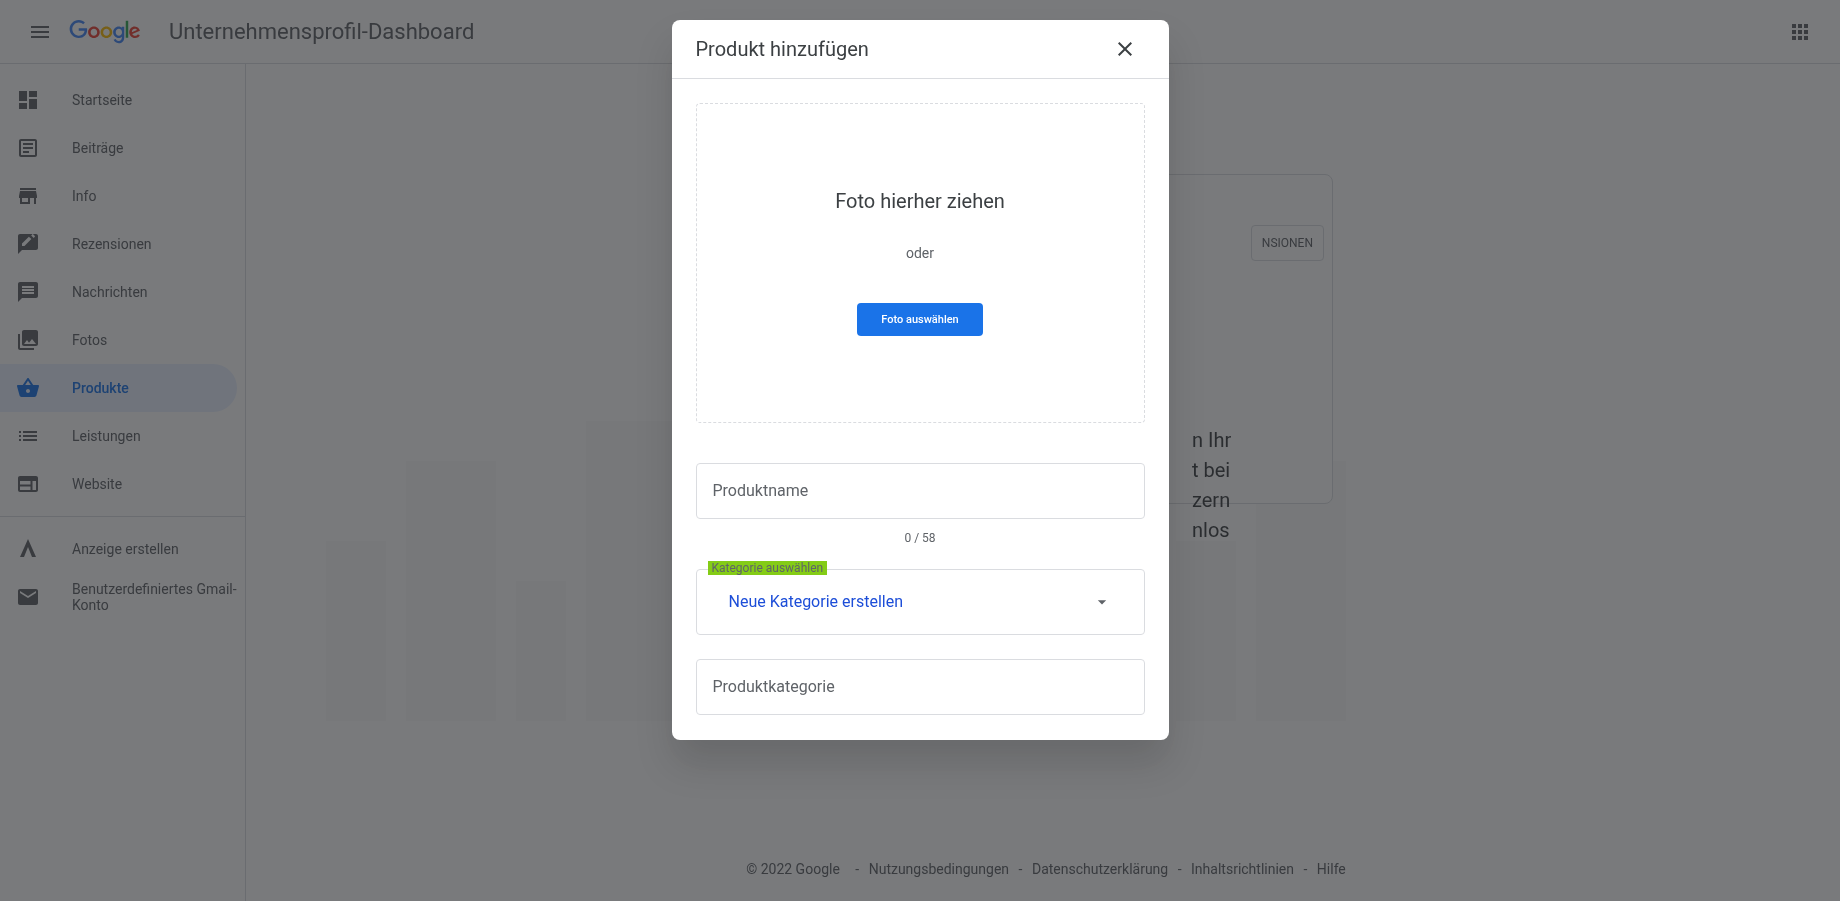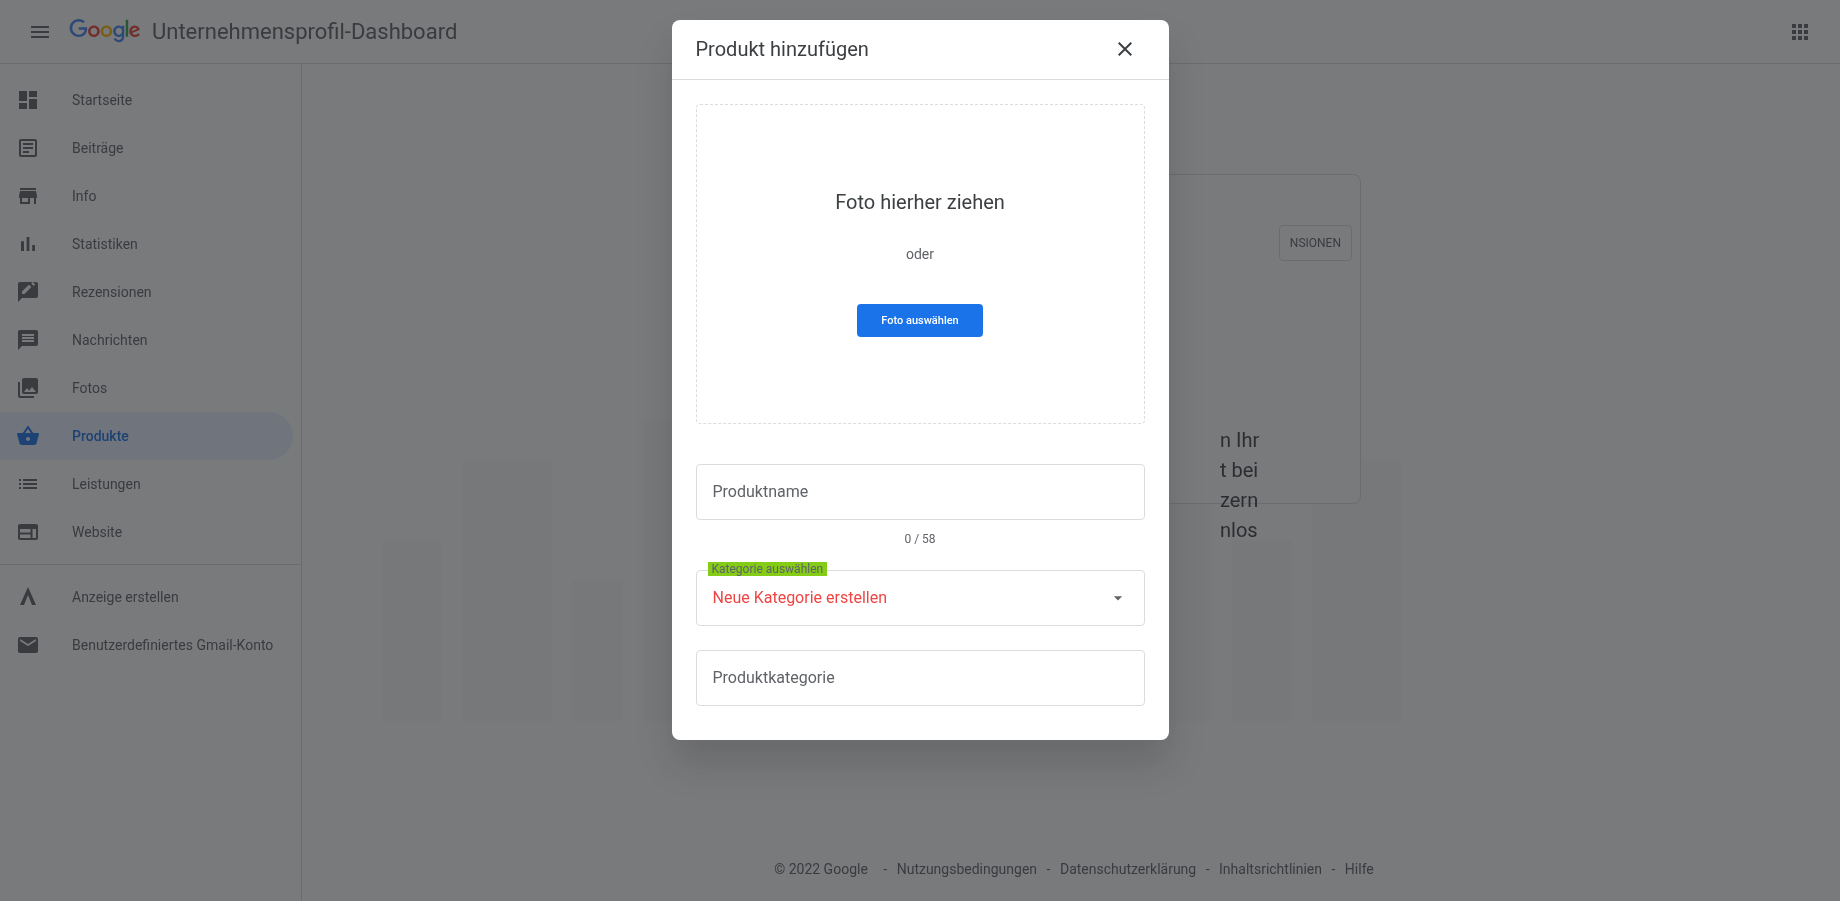--- a/index.html
+++ b/index.html
@@ -1,29 +1,29 @@
 <!DOCTYPE html>
 <html><head>
 <meta charset="utf-8">
 <style>
   * { box-sizing: border-box; margin: 0; padding: 0; font-family: 'Google Sans', Roboto, Arial, sans-serif; }
   html, body { width: 100%; height: 100%; background: #fff; color: #202124; }
   
   .header { height: 64px; display: flex; align-items: center; padding: 0 16px; border-bottom: 1px solid #dadce0; background: #fff; }
   .hamburger { width: 48px; height: 48px; display: flex; align-items: center; justify-content: center; cursor: pointer; border-radius: 50%; }
   .hamburger svg { width: 24px; height: 24px; fill: #5f6368; }
-  .logo-wrap { display: flex; margin-left: 4px; }
+  .logo-wrap { display: flex; align-items: center; margin-left: 4px; gap: 17px; }
   .g-logo { height: 24px; margin-right: 4px; }
   .header-title { font-size: 22px; color: #5f6368; margin-left: 6px; }
   .header-spacer { flex: 1; }
   .apps-icon { width: 48px; height: 48px; display: flex; align-items: center; justify-content: center; cursor: pointer; border-radius: 50%; }
   .apps-icon svg { width: 24px; height: 24px; fill: #5f6368; }
   
   .body-wrap { display: flex; height: calc(100% - 64px); }
-  .sidebar { width: 302px; border-right: 1px solid #dadce0; overflow-y: auto; padding-top: 12px; }
+  .sidebar { width: 246px; border-right: 1px solid #dadce0; overflow-y: auto; padding-top: 12px; }
   .nav-item { display: flex; align-items: center; height: 48px; padding-left: 16px; border-top-right-radius: 24px; border-bottom-right-radius: 24px; cursor: pointer; color: #5f6368; font-size: 14px; margin-right: 8px; }
   .nav-item.active { background: #e8f0fe; color: #1a73e8; font-weight: 500; }
   .nav-item.active .nav-icon svg { fill: #1a73e8; }
   .nav-icon { width: 24px; height: 24px; margin-right: 32px; display: flex; align-items: center; justify-content: center; }
   .nav-icon svg { width: 24px; height: 24px; fill: #5f6368; }
   .nav-divider { height: 1px; background: #dadce0; margin: 8px 0; }
   .main { flex: 1; position: relative; overflow: hidden; background: #fff; }
   
   .bg-buildings { position: absolute; left: 0; right: 0; bottom: 180px; height: 320px; display: flex; align-items: flex-end; gap: 20px; padding: 0 80px; opacity: 0.25; }
   .building { background: #e8eaed; }
@@ -48,21 +48,21 @@
   .dropzone { border: 1px dashed #dadce0; border-radius: 4px; height: 320px; display: flex; flex-direction: column; align-items: center; justify-content: center; gap: 32px; margin-bottom: 40px; }
   .dz-text1 { font-size: 20px; color: #3c4043; }
   .dz-text2 { font-size: 14px; color: #5f6368; }
   .blue-btn { background: #1a73e8; color: #fff; border: none; border-radius: 4px; padding: 10px 24px; font-size: 11px; font-weight: 500; cursor: pointer; margin-top: 10px; }
   .input-wrap { position: relative; margin-bottom: 12px; }
   .outlined-input { width: 100%; height: 56px; border: 1px solid #dadce0; border-radius: 4px; padding: 16px; font-size: 16px; color: #3c4043; background: transparent; }
   .outlined-input::placeholder { color: #5f6368; }
   .char-count { text-align: center; font-size: 12px; color: #5f6368; margin-top: 4px; margin-bottom: 24px; }
   .select-wrap { position: relative; margin-bottom: 24px; }
   .select-label { position: absolute; top: -8px; left: 12px; background: #84cc16; padding: 0 4px; font-size: 12px; color: #5f6368; }
-  .select-box { width: 100%; height: 56px; border: 1px solid #dadce0; border-radius: 4px; padding: 16px; font-size: 16px; color: #ef4444; display: flex; align-items: center; justify-content: space-between; cursor: pointer; }
+  .select-box { width: 100%; height: 56px; border: 1px solid #dadce0; border-radius: 4px; padding: 32px; font-size: 16px; color: #1d4ed8; display: flex; align-items: center; justify-content: space-between; cursor: pointer; }
   .select-box svg { width: 20px; height: 20px; fill: #5f6368; }
   .nav-label { flex: 1; }
 </style>
 </head>
 <body>
 
 <div class="header">
   <div class="hamburger">
     <svg viewBox="0 0 24 24">
         <path d="M3 18h18v-2H3v2zm0-5h18v-2H3v2zm0-7v2h18V6H3z"></path>
@@ -106,28 +106,20 @@
       </span>
       <span class="nav-label">Beiträge</span>
         </div>
         <div class="nav-item">
       <span class="nav-icon">
         <svg viewBox="0 0 24 24">
               <path d="M20 4H4v2h16V4zm1 10v-2l-1-5H4l-1 5v2h1v6h10v-6h4v6h2v-6h1zm-9 4H6v-4h6v4z"></path>
             </svg>
       </span>
       <span class="nav-label">Info</span>
-        </div>
-        <div class="nav-item">
-      <span class="nav-icon">
-        <svg viewBox="0 0 24 24">
-              <path d="M5 9.2h3V19H5zM10.6 5h2.8v14h-2.8zm5.6 8H19v6h-2.8z"></path>
-            </svg>
-      </span>
-      <span class="nav-label">Statistiken</span>
         </div>
         <div class="nav-item">
       <span class="nav-icon">
         <svg viewBox="0 0 24 24">
               <path d="M20 2H4c-1.1 0-2 .9-2 2v18l4-4h14c1.1 0 2-.9 2-2V4c0-1.1-.9-2-2-2zM6 14v-2.47l6.88-6.88 2.47 2.47L8.47 14H6zm12.85-9.27l-1.2 1.2-2.47-2.47 1.2-1.2c.2-.2.51-.2.71 0l1.77 1.77c.2.2.2.51 0 .7z"></path>
             </svg>
       </span>
       <span class="nav-label">Rezensionen</span>
         </div>
         <div class="nav-item">

